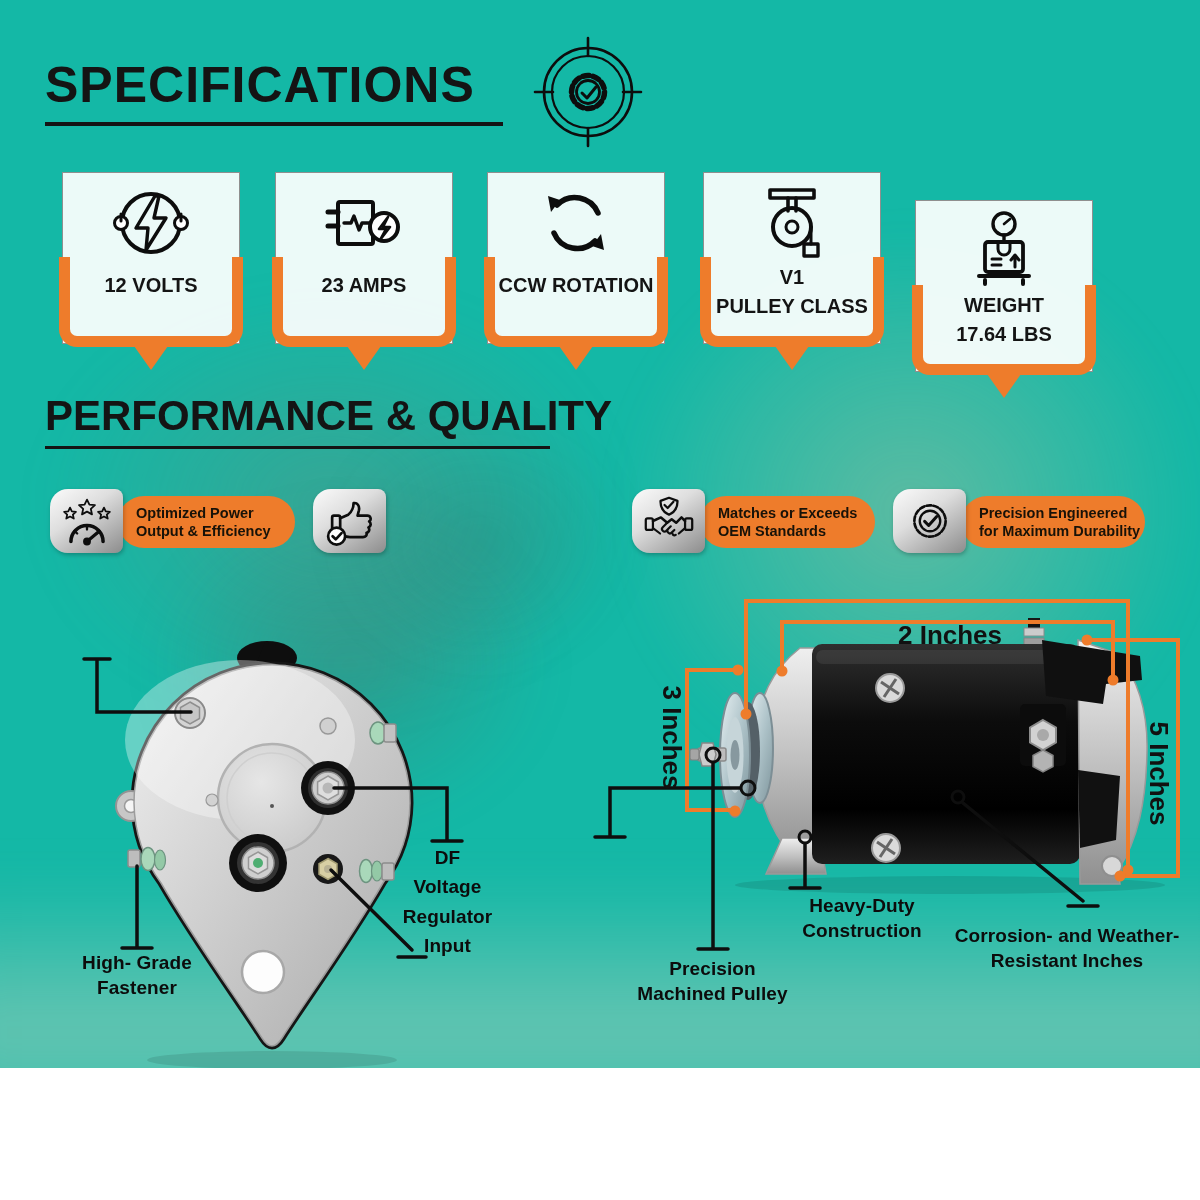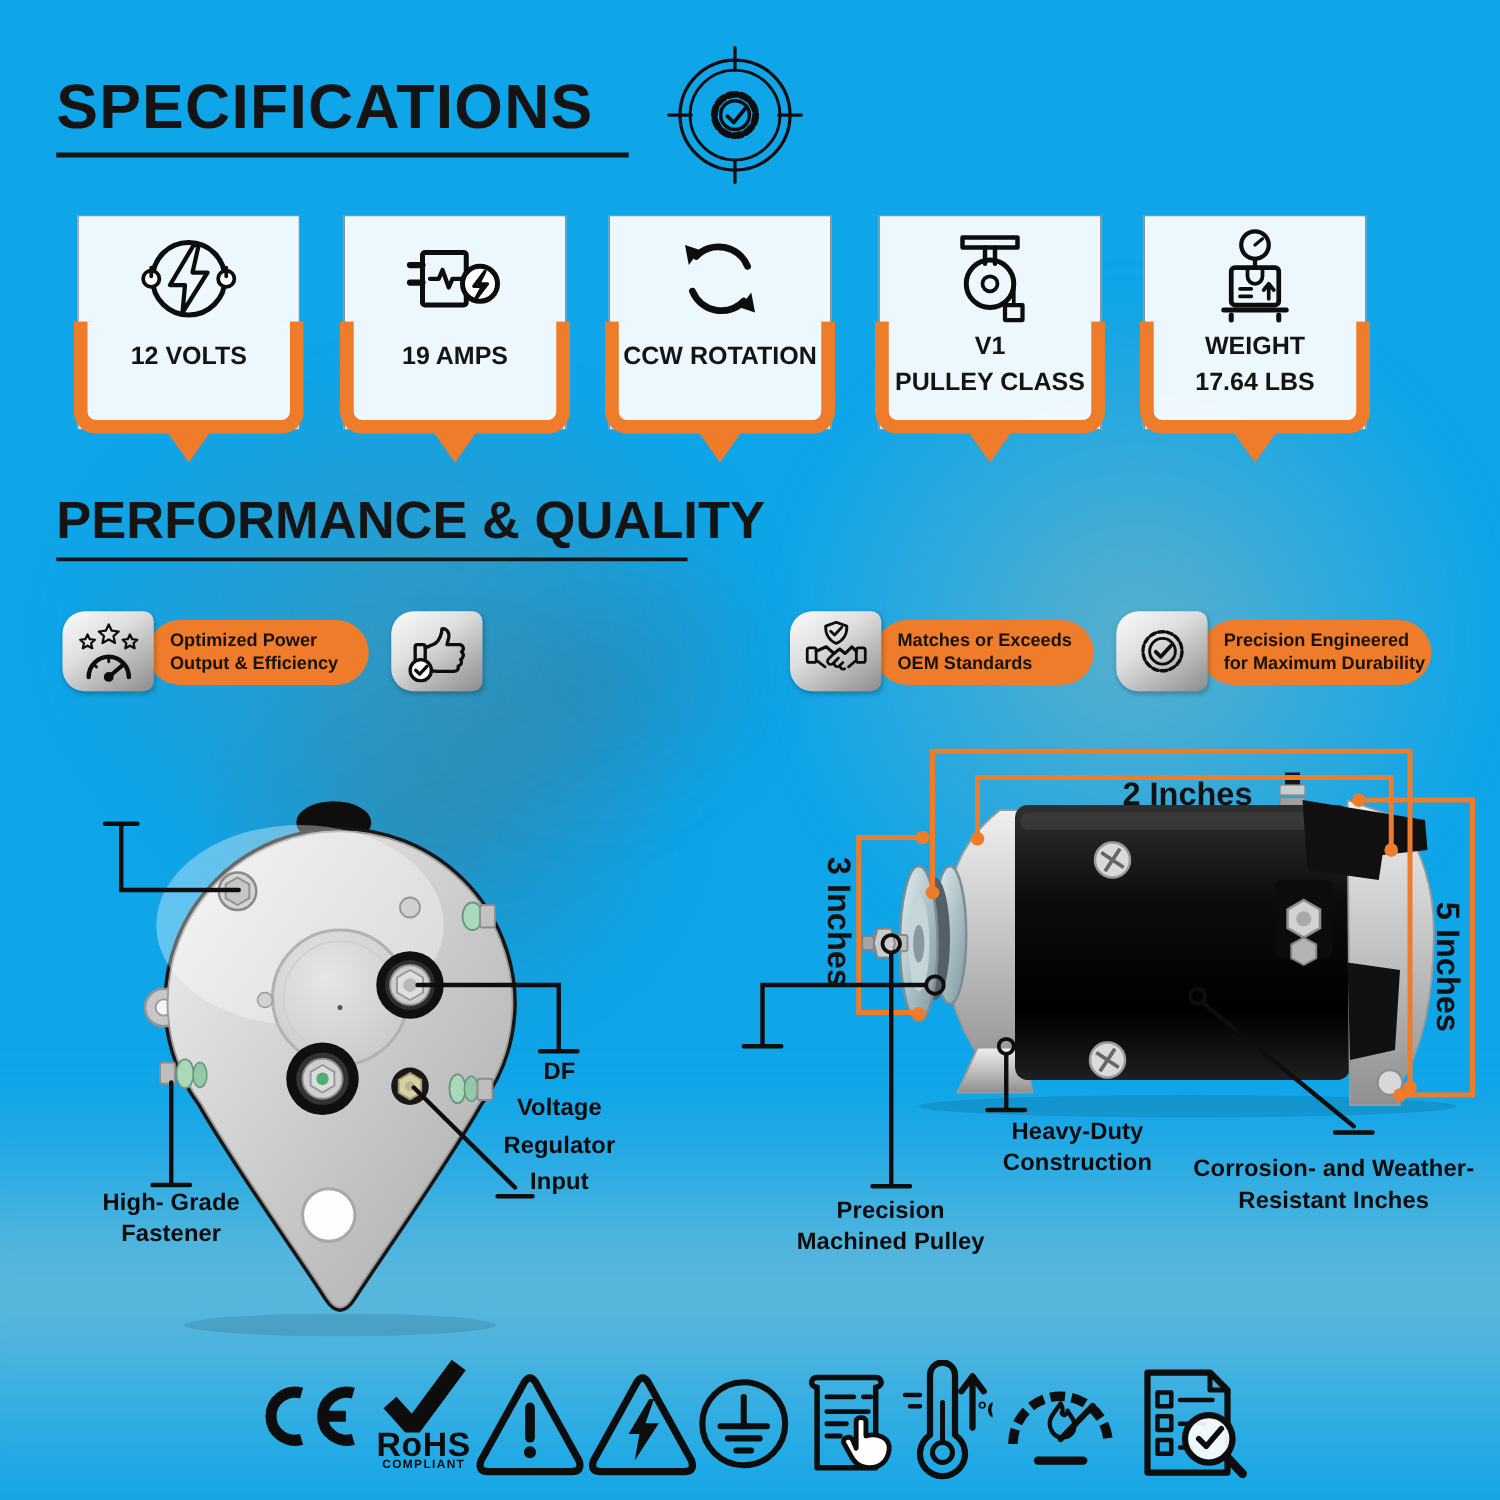--- a/index.html
+++ b/index.html
@@ -1,17 +1,17 @@
 <!DOCTYPE html>
 <html><head>
 <meta charset="utf-8">
 <style>
   html,body{margin:0;padding:0;background:#fff;}
-  #stage{position:relative;width:1200px;height:1200px;overflow:hidden;
-         font-family:"Liberation Sans",sans-serif;background:#0ea5e9;color:#0d0d0d;}
+  #stage{position:relative;width:1200px;height:1068px;overflow:hidden;
+         font-family:"Liberation Sans",sans-serif;background:#14b8a6;color:#0d0d0d;}
   .abs{position:absolute;}
   
   .ghost{position:absolute;border-radius:50%;filter:blur(22px);pointer-events:none;}
   .g1{left:40px;top:290px;width:580px;height:430px;background:radial-gradient(closest-side,rgba(135,125,110,.30),rgba(135,125,110,0));}
   .g2{left:150px;top:500px;width:400px;height:330px;background:radial-gradient(closest-side,rgba(95,92,85,.28),rgba(95,92,85,0));}
   .g3{left:620px;top:230px;width:580px;height:560px;background:radial-gradient(closest-side,rgba(214,193,156,.38),rgba(214,193,156,0));}
   .g4{left:-60px;top:880px;width:1340px;height:330px;border-radius:0;filter:blur(30px);
       background:linear-gradient(180deg,rgba(226,216,196,0),rgba(226,216,196,.40) 45%,rgba(226,216,196,0));}
   .g5{left:330px;top:420px;width:300px;height:250px;background:radial-gradient(closest-side,rgba(70,70,70,.17),rgba(70,70,70,0));}
 
@@ -108,21 +108,21 @@
         <g class="ln" stroke-width="4">
           <rect x="16" y="21" width="35" height="42" rx="2"></rect>
           <path d="M6,31 h10 M6,45 h10" stroke-width="5"></path>
           <path d="M22,42 h7 l3,-7 5,14 3,-7 h7" stroke-width="3.4"></path>
           <circle cx="62" cy="46" r="14" fill="#fff"></circle>
           <path d="M66,36 l-9,12 h7 l-6,11 10,-13 h-7 Z" stroke-width="2.6"></path>
         </g>
       </svg>
     </div>
     <div class="card-label">
-      <span>19 AMPS</span>
+      <span>23 AMPS</span>
     </div>
     <div class="orange-u"></div>
     <div class="arrow"></div>
   </div>
 
   <div class="spec-card" style="left:487px;">
     <div class="card-icon">
       <svg width="84" height="84" viewBox="0 0 84 84">
         <g class="ln" stroke-width="5.5">
           <path d="M64,32 A 25,25 0 0 0 23,24"></path>
@@ -153,21 +153,21 @@
       </svg>
     </div>
     <div class="card-label" style="top:90px;">
       <span>V1</span><br>
       <span>PULLEY CLASS</span>
     </div>
     <div class="orange-u"></div>
     <div class="arrow"></div>
   </div>
 
-  <div class="spec-card" style="left:915px;">
+  <div class="spec-card" style="left:915px;margin-top:28px;">
     <div class="card-icon">
       <svg width="84" height="84" viewBox="0 0 84 84">
         <g class="ln" stroke-width="3.4">
           <circle cx="42" cy="15" r="11"></circle>
           <path d="M42,15 l6,-5" stroke-width="2.6"></path>
           <path d="M42,26 V33"></path>
           <rect x="23" y="33" width="38" height="30" rx="3" stroke-width="3.8"></rect>
           <path d="M36,33 v7 a3,3 0 0 0 12,0 v-7" stroke-width="3"></path>
           <path d="M30,50 h9 M30,56 h9" stroke-width="3"></path>
           <path d="M53,58 V47 M49,51 l4,-5 4,5" stroke-width="3"></path>

